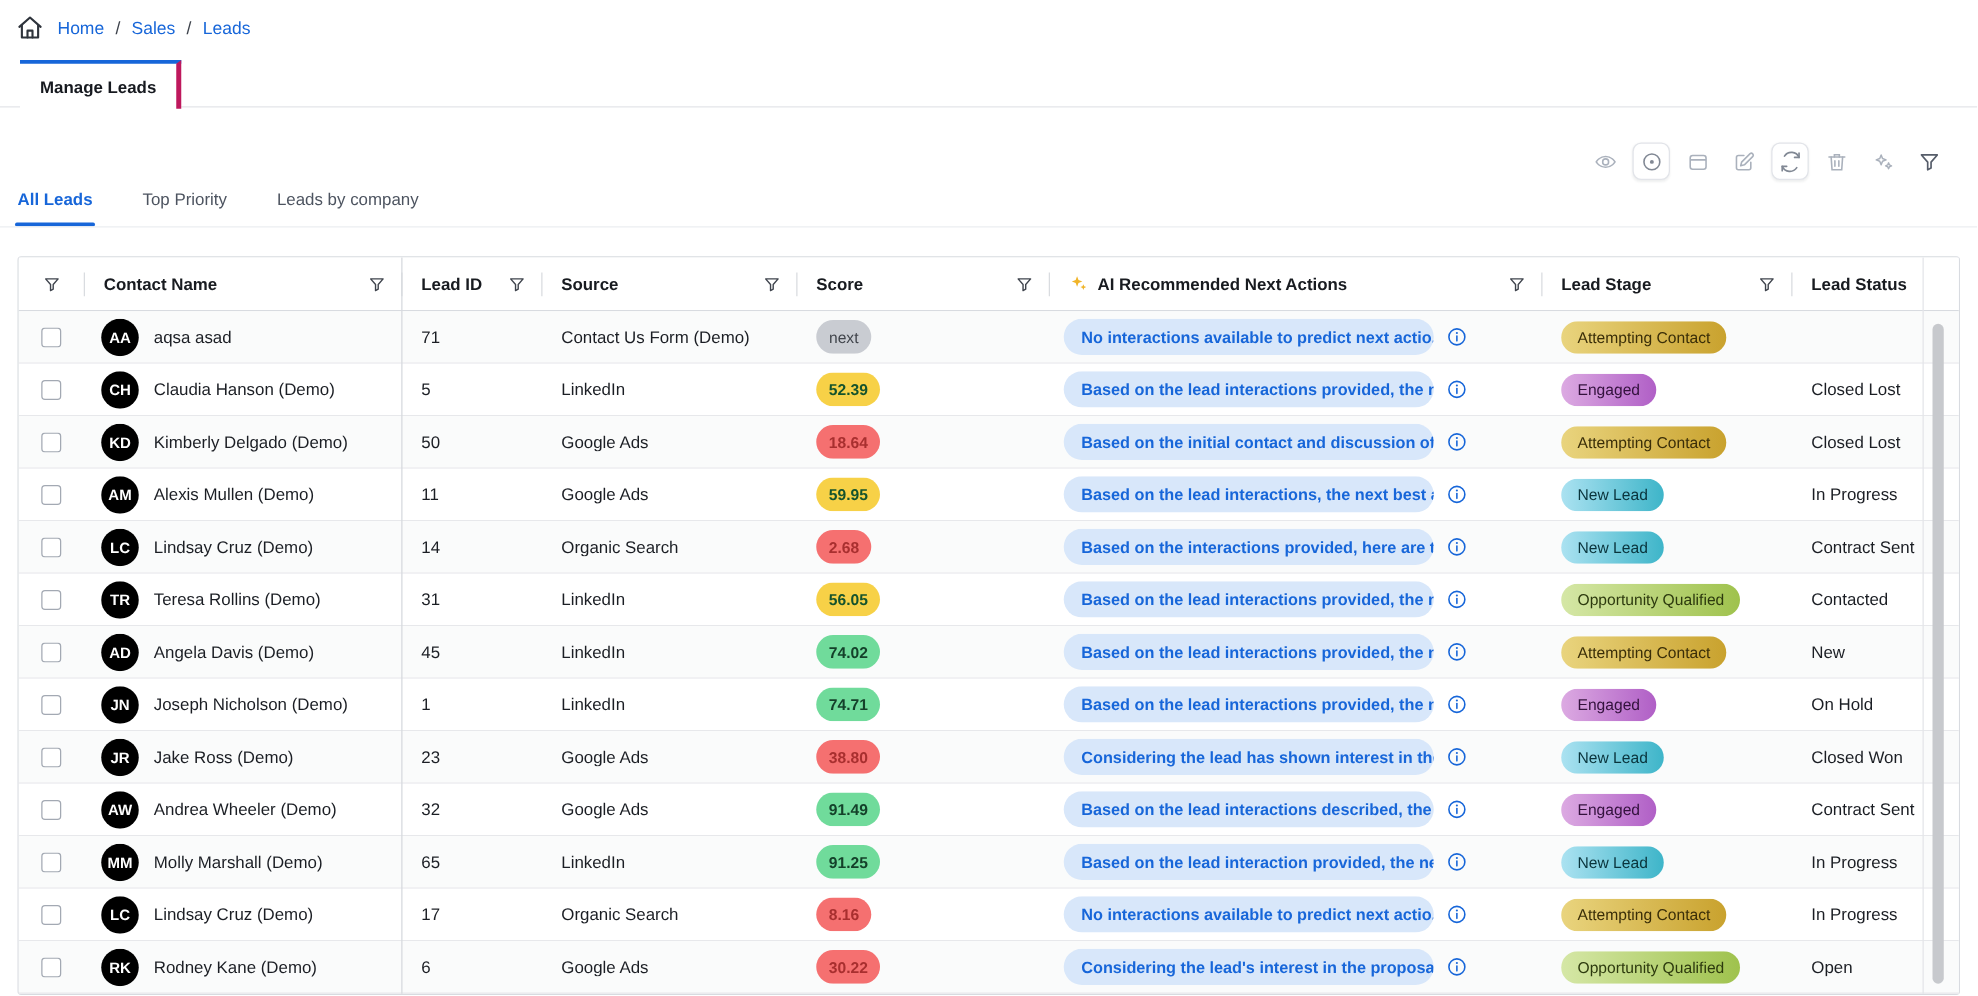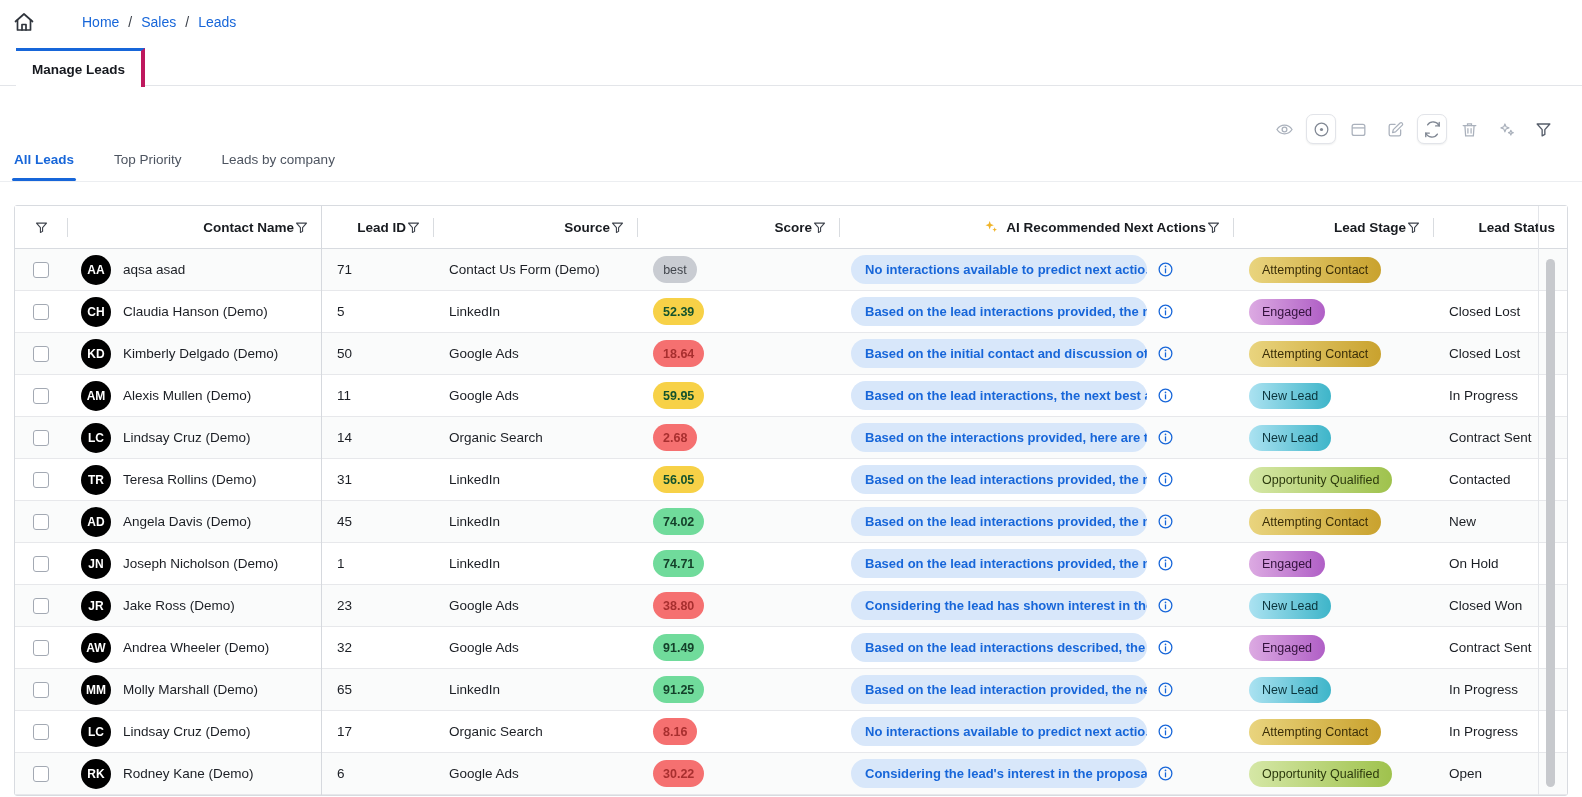--- a/index.html
+++ b/index.html
@@ -3,21 +3,21 @@
 <meta charset="utf-8">
 <style>
   * { margin:0; padding:0; box-sizing:border-box; }
   html,body { background:#fff; }
   body { font-family:"Liberation Sans", sans-serif; color:#1b1e24; }
   .page { position:relative; width:1582px; height:797px; background:#fff; overflow:hidden; }
 
   
   .breadcrumb-bar { position:absolute; top:8px; left:12px; display:flex; align-items:center; gap:10px; height:28px; }
   .home-icon { width:24px; height:24px; color:#2f343c; display:flex; align-items:center; }
-  .crumbs { display:flex; align-items:center; gap:9px; font-size:14px;margin-left:36px; }
+  .crumbs { display:flex; align-items:center; gap:9px; font-size:14px; }
   .crumb-link { color:#1766d9; cursor:pointer; }
   .crumb-sep { color:#3c414a; }
 
   
   .tabbar { position:absolute; top:48px; left:0; right:0; height:38px; border-bottom:1px solid #e3e5e9; background:#fff; }
   .window-tab { position:absolute; left:16px; top:0; height:39px; min-width:120px; background:#fff;
     border-top:3px solid #1766d9; border-right:4px solid #be185d; display:flex; align-items:center;
     padding:0 16px; font-weight:bold; font-size:13.5px; color:#16191f; z-index:2; }
 
   
@@ -32,21 +32,21 @@
   .subtab { position:relative; font-size:13.5px; color:#4d5460; padding:6px 2px 14px 2px; cursor:pointer; }
   .subtab.active { color:#1766d9; font-weight:bold; }
   .subtab.active .underline { position:absolute; left:0; right:0; bottom:0; height:3px; background:#1766d9; border-radius:3px; }
   .subtab-divider { position:absolute; top:181px; left:0; right:0; height:1px; background:#eceef1; }
 
   
   .table { position:absolute; top:205px; left:14px; width:1554px; background:#fff;
     border:1px solid #d8dbe0; border-radius:3px; }
   .grid-cols { display:grid; grid-template-columns:52px 254px 112px 204px 202px 394px 200px minmax(0,1fr); }
   .thead { height:43px; align-items:center; border-bottom:1px solid #d8dbe0; background:#fff; position:relative; }
-  .th { display:flex; align-items:center; justify-content:flex-end; height:100%; padding:0 12px 0 16px;
+  .th { display:flex; align-items:center; justify-content:space-between; height:100%; padding:0 12px 0 16px;
     font-weight:bold; font-size:13.5px; color:#181b20; position:relative; }
   .th + .th::before { content:""; position:absolute; left:0; top:12px; height:19px; width:1px; background:#d9dce0; }
   .th.center { justify-content:center; padding:0; }
   .funnel { width:15px; height:15px; color:#3f444d; flex:none; cursor:pointer; }
   .ai-head { display:flex; align-items:center; gap:7px; }
   .sparkle-gold { width:16px; height:16px; color:#f0b429; }
 
   .tbody { position:relative; }
   .tr { height:42px; align-items:center; border-bottom:1px solid #e7e8eb; background:#fff; }
   .tr:nth-child(odd) { background:#fafbfb; }
@@ -242,21 +242,21 @@
     <div class="td td-select">
       <span class="checkbox"></span>
     </div>
     <div class="td td-contact">
       <span class="avatar">AA</span>
       <span>aqsa asad</span>
     </div>
     <div class="td">71</div>
     <div class="td">Contact Us Form (Demo)</div>
     <div class="td">
-      <span class="score-pill score-none">best</span>
+      <span class="score-pill score-none">next</span>
     </div>
     <div class="td td-ai">
       <span class="ai-pill">No interactions available to predict next actio...</span>
       <span class="info-icon">
         <svg viewBox="0 0 24 24" fill="none" stroke="currentColor" stroke-width="1.8">
                 <circle cx="12" cy="12" r="9"></circle>
                 <path d="M12 11v5.5" stroke-linecap="round"></path>
                 <circle cx="12" cy="7.6" r="1.2" fill="currentColor" stroke="none"></circle>
               </svg>
       </span>

